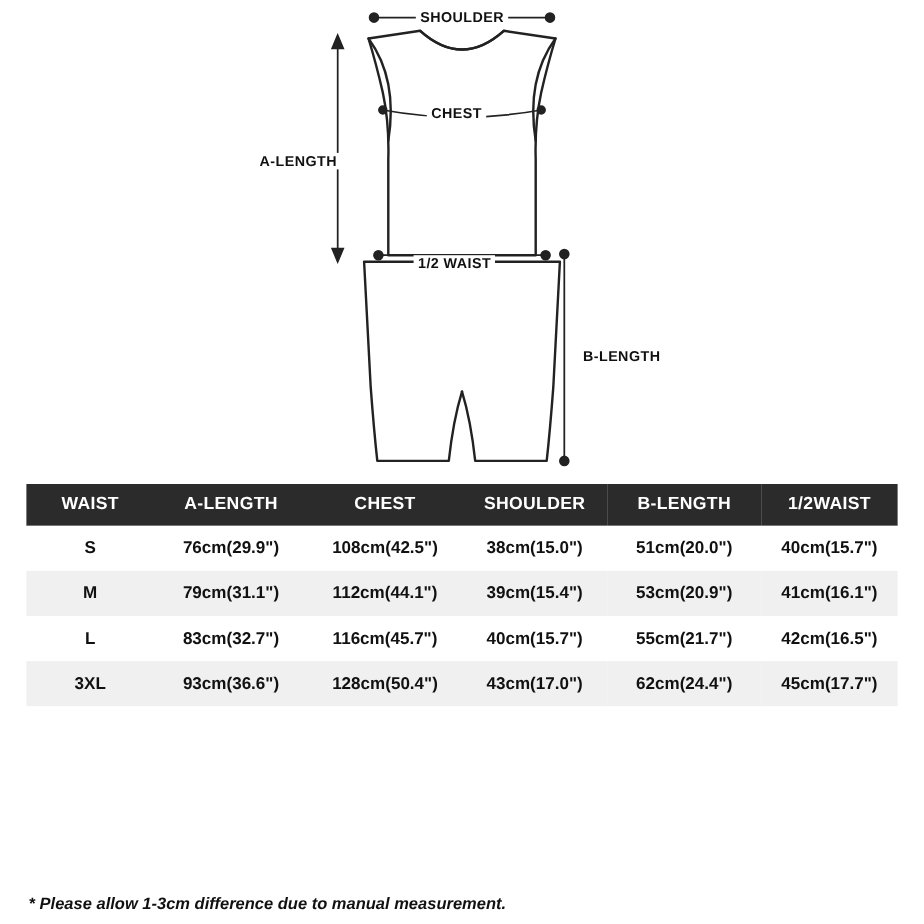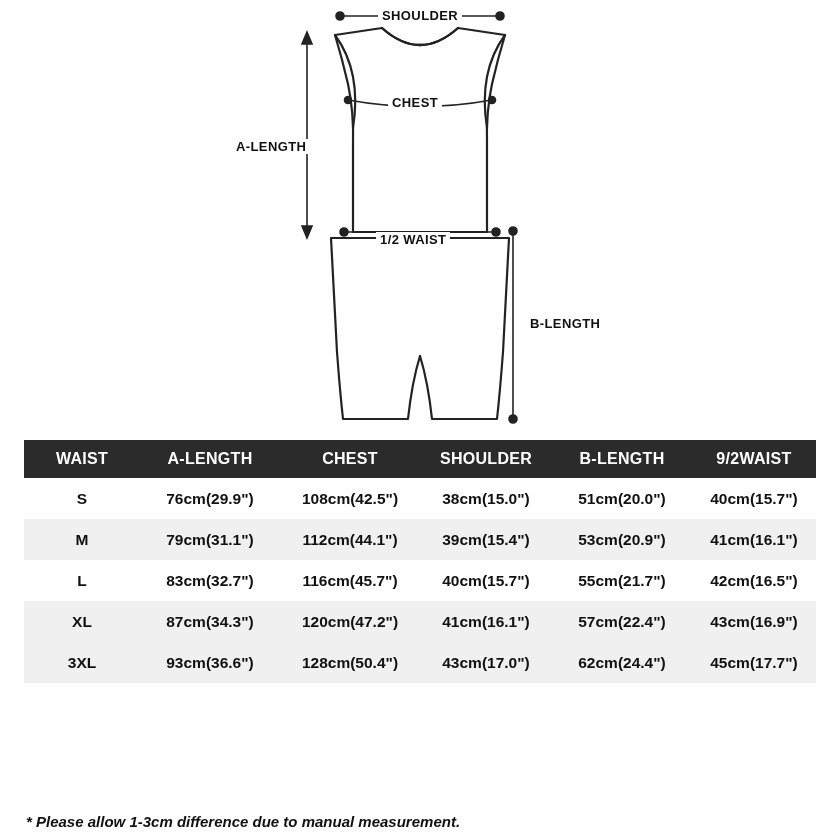--- a/index.html
+++ b/index.html
@@ -181,21 +181,21 @@
           <col class="c4">
           <col class="c5">
       </colgroup>
       <thead>
         <tr>
           <th>WAIST</th>
           <th>A-LENGTH</th>
           <th>CHEST</th>
           <th>SHOULDER</th>
           <th>B-LENGTH</th>
-          <th>9/2WAIST</th>
+          <th>1/2WAIST</th>
         </tr>
       </thead>
       <tbody>
         <tr class="row-odd">
           <td>S</td>
           <td>76cm(29.9")</td>
           <td>108cm(42.5")</td>
           <td>38cm(15.0")</td>
           <td>51cm(20.0")</td>
           <td>40cm(15.7")</td>
@@ -210,28 +210,20 @@
         </tr>
         <tr class="row-odd">
           <td>L</td>
           <td>83cm(32.7")</td>
           <td>116cm(45.7")</td>
           <td>40cm(15.7")</td>
           <td>55cm(21.7")</td>
           <td>42cm(16.5")</td>
         </tr>
         <tr class="row-even">
-          <td>XL</td>
-          <td>87cm(34.3")</td>
-          <td>120cm(47.2")</td>
-          <td>41cm(16.1")</td>
-          <td>57cm(22.4")</td>
-          <td>43cm(16.9")</td>
-        </tr>
-        <tr class="row-even">
           <td>3XL</td>
           <td>93cm(36.6")</td>
           <td>128cm(50.4")</td>
           <td>43cm(17.0")</td>
           <td>62cm(24.4")</td>
           <td>45cm(17.7")</td>
         </tr>
       </tbody>
     </table>
   </div>

